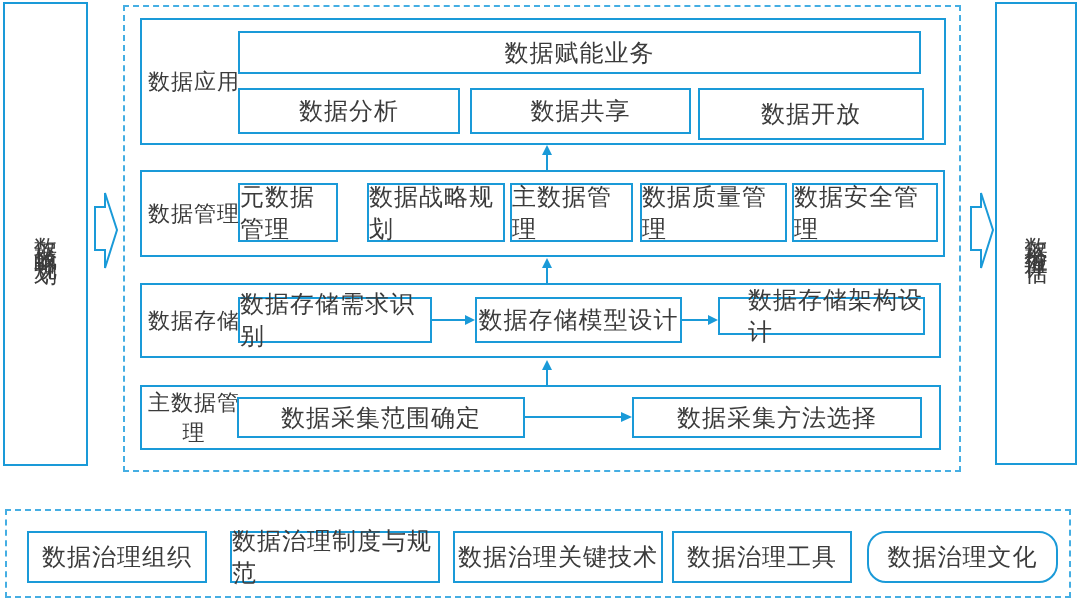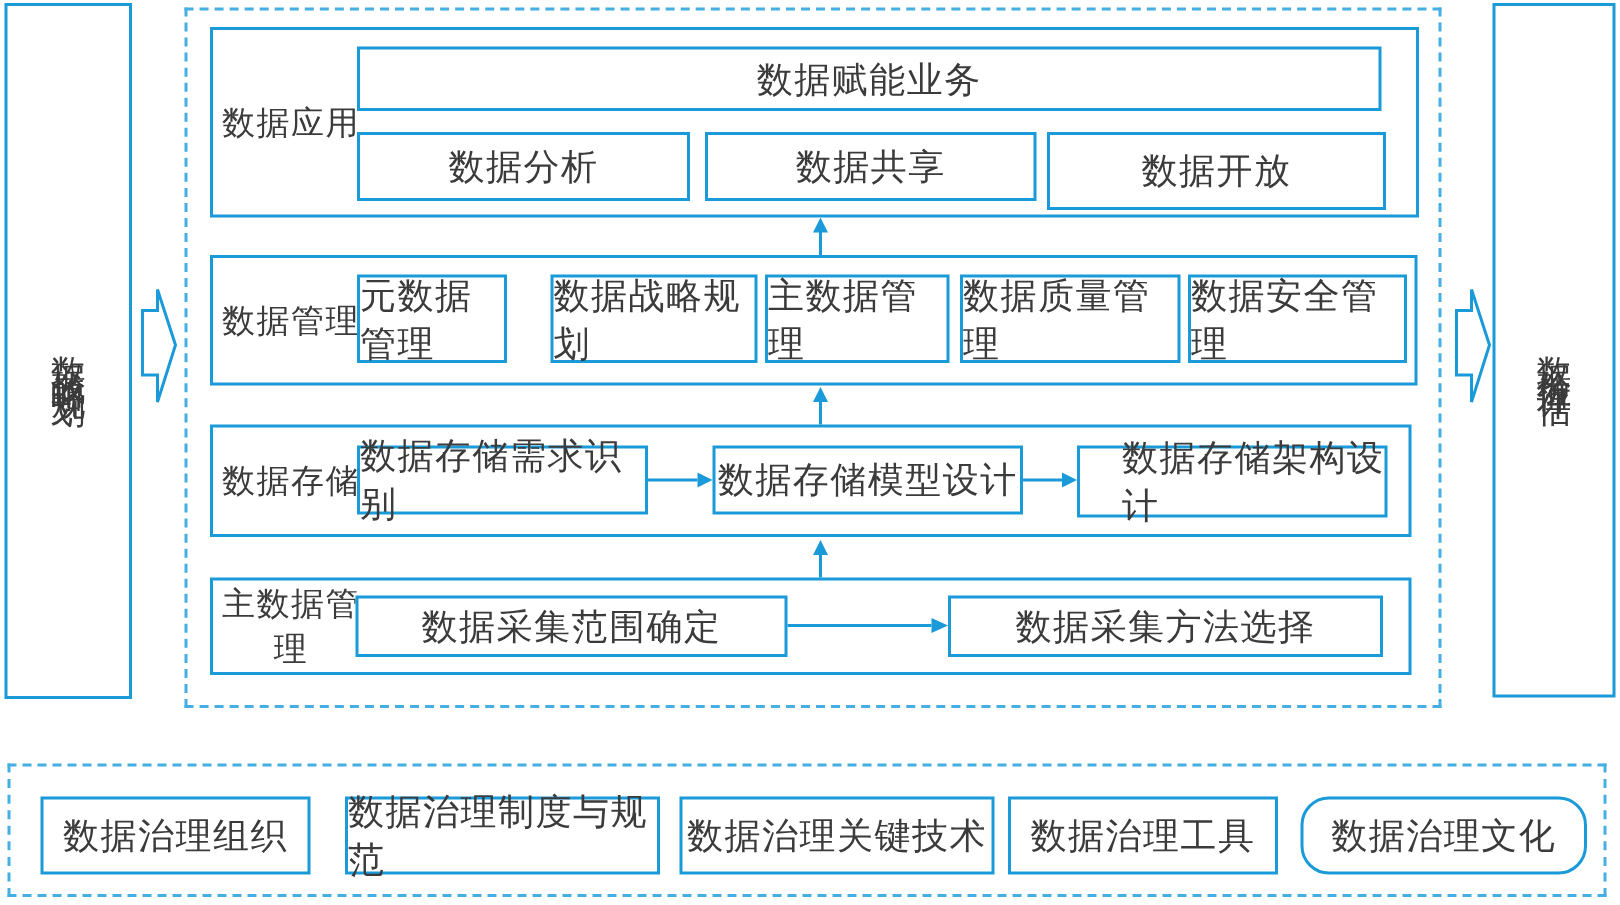--- a/index.html
+++ b/index.html
@@ -57,21 +57,21 @@
   <div class="abs solid cell" style="left:367px;top:183px;width:138px;height:59px;">数据战略规划</div>
   <div class="abs solid cell" style="left:510px;top:183px;width:123px;height:59px;">主数据管理</div>
   <div class="abs solid cell" style="left:640px;top:183px;width:147px;height:59px;">数据质量管理</div>
   <div class="abs solid cell" style="left:792px;top:183px;width:146px;height:59px;">数据安全管理</div>
 
   <div class="abs solid" style="left:140px;top:283px;width:801px;height:75px;">
     <div class="rowlabel">数据存储</div>
   </div>
   <div class="abs solid cell" style="left:475px;top:297px;width:207px;height:46px;">数据存储模型设计</div>
   <div class="abs solid cell" style="left:238px;top:297px;width:194px;height:46px;">数据存储需求识别</div>
-  <div class="abs solid cell" style="left:718px;top:297px;width:207px;height:48px;padding-left:28px;">数据存储架构设计</div>
+  <div class="abs solid cell" style="left:718px;top:297px;width:207px;height:38px;padding-left:28px;">数据存储架构设计</div>
 
   <div class="abs solid" style="left:140px;top:385px;width:801px;height:65px;">
     <div class="rowlabel">主数据管理</div>
   </div>
   <div class="abs solid cell" style="left:237px;top:397px;width:288px;height:41px;">数据采集范围确定</div>
   <div class="abs solid cell" style="left:632px;top:397px;width:290px;height:41px;">数据采集方法选择</div>
 
 
   <div class="abs dashedbox" style="left:5px;top:509px;width:1066px;height:89px;"></div>
   <div class="abs solid cell" style="left:27px;top:531px;width:180px;height:52px;">数据治理组织</div>

